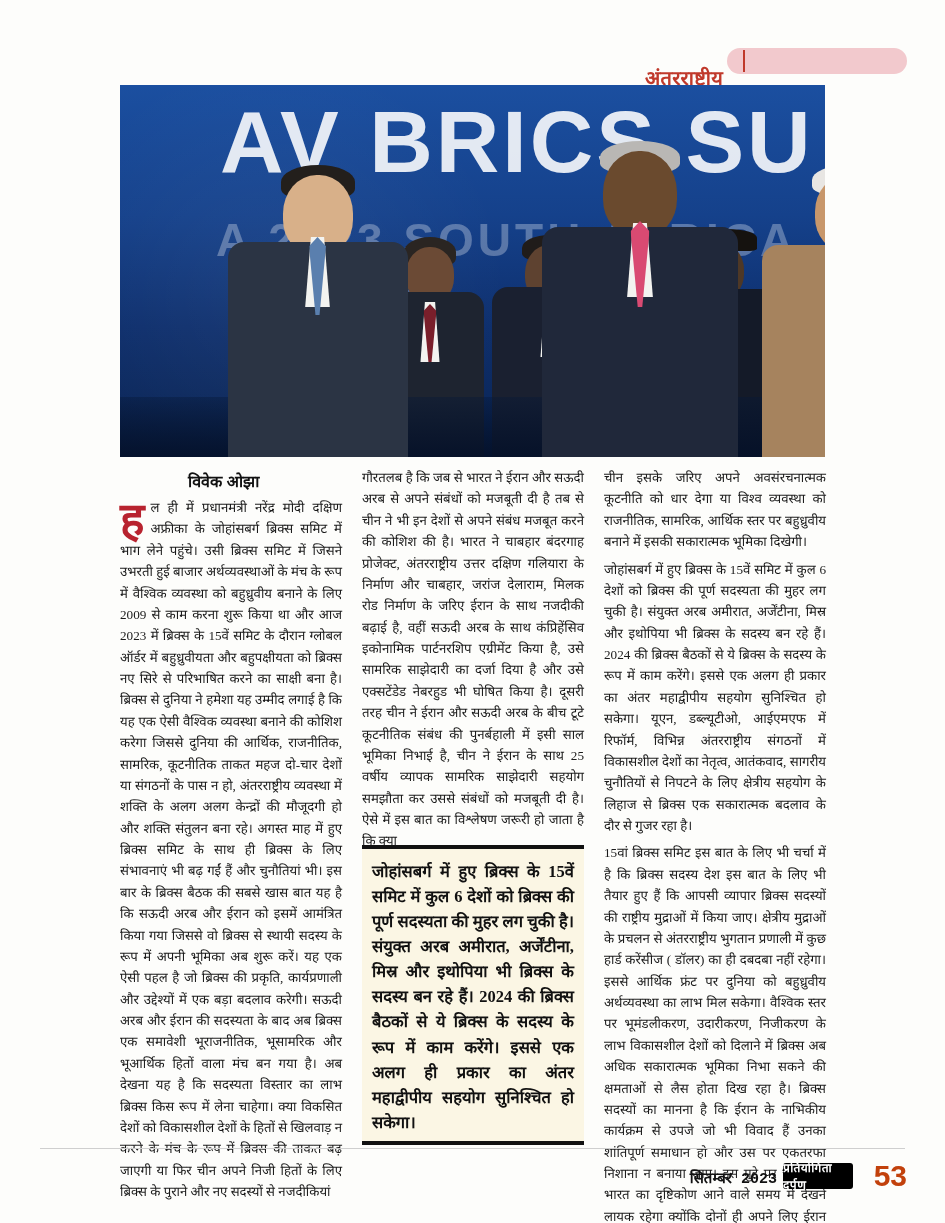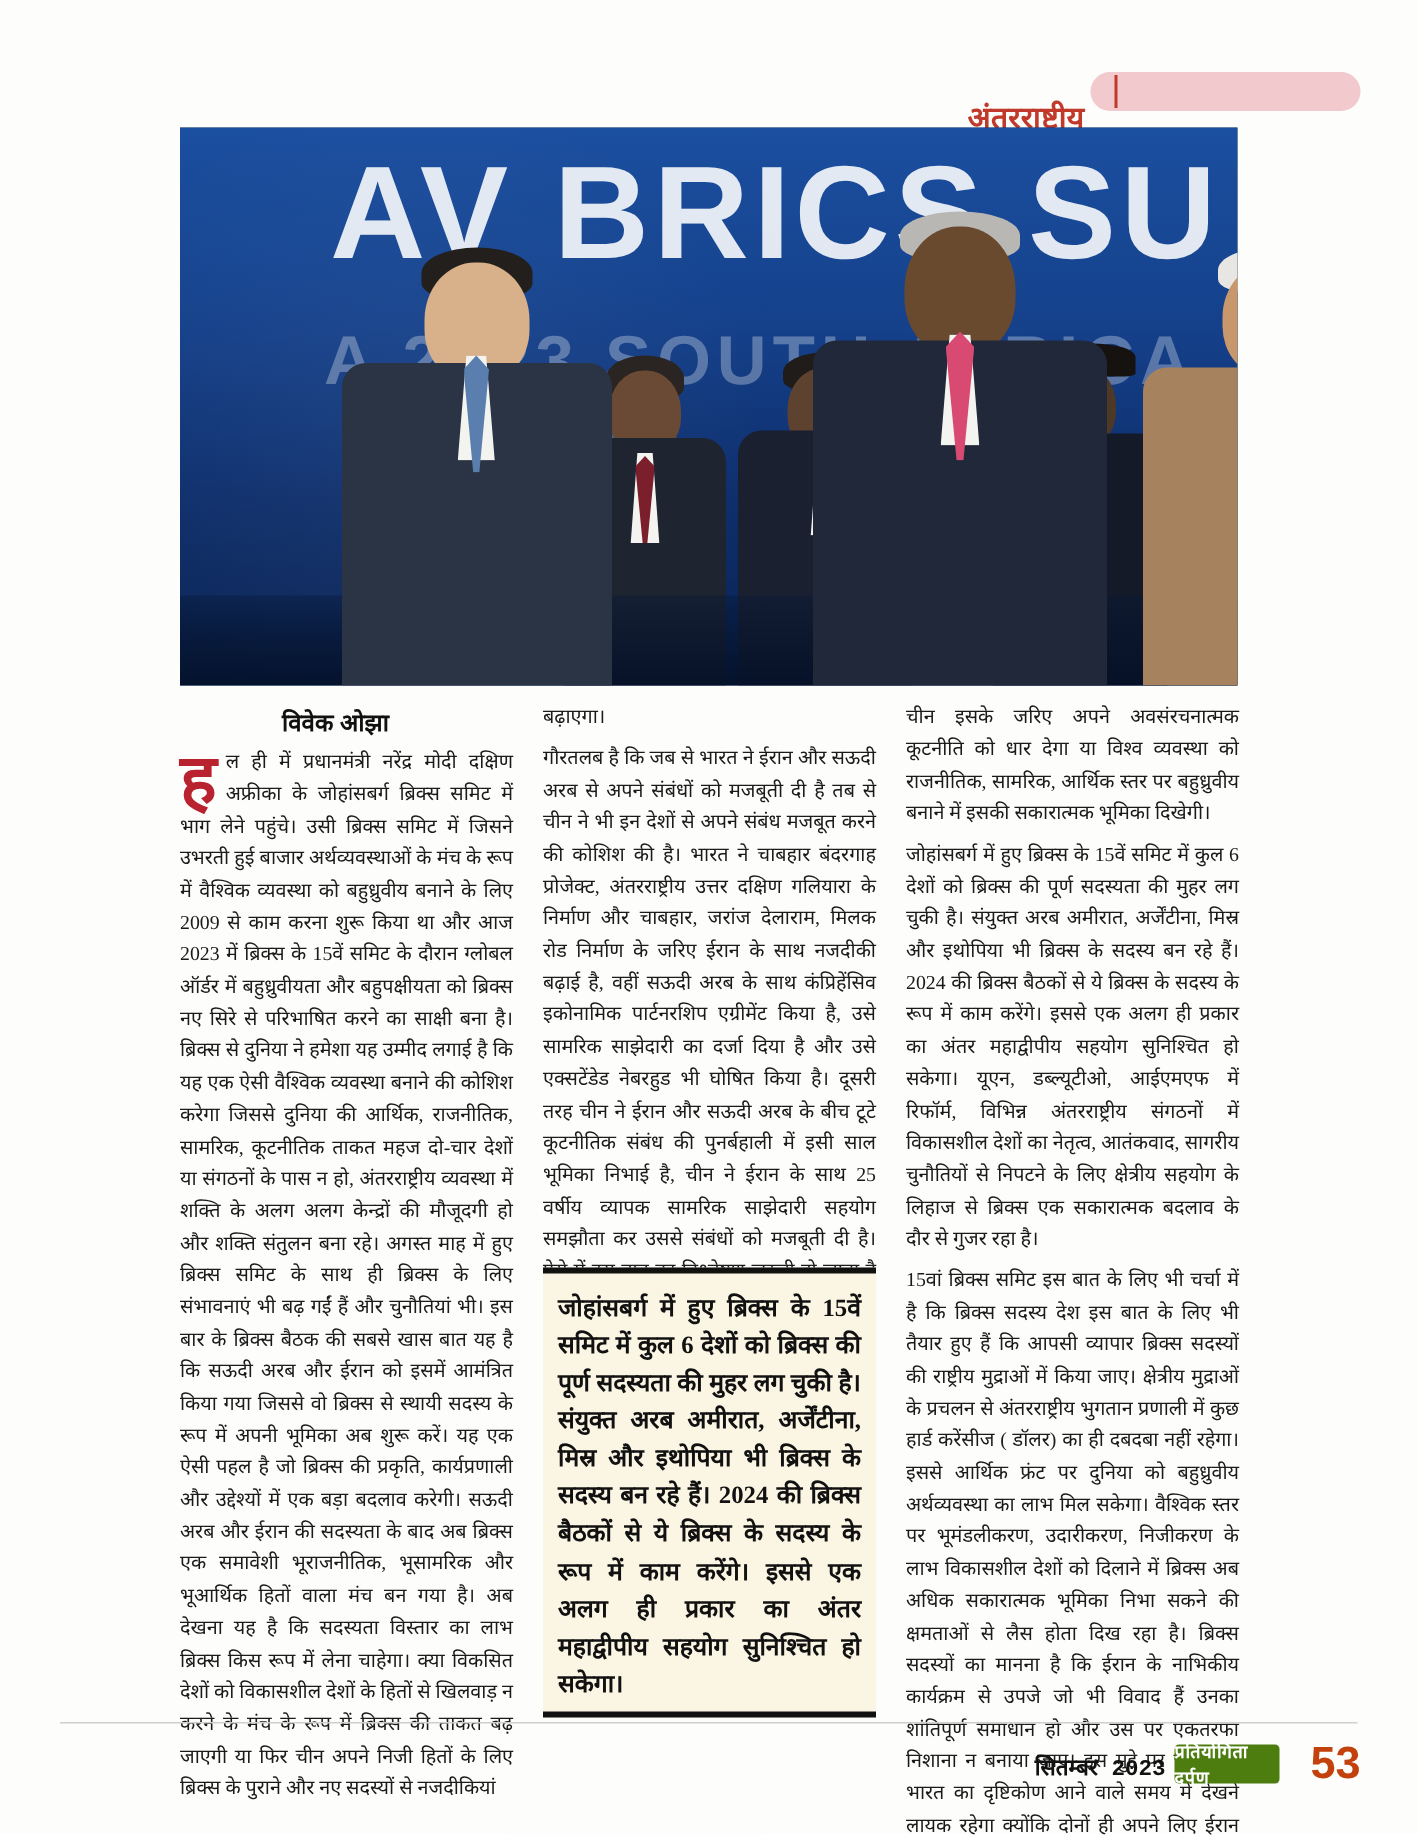--- a/index.html
+++ b/index.html
@@ -236,21 +236,21 @@
     font-size: 15px;
     font-weight: 700;
     color: #111;
   }
   .footer-logo {
     position: absolute;
     right: 92px;
     top: 8px;
     width: 70px;
     height: 26px;
-    background: #4d7c0f;
+    background: #000000;
     border-radius: 3px;
     color: #fff;
     font-family: "Liberation Sans", sans-serif;
     font-size: 12px;
     font-weight: 700;
     display: flex;
     align-items: center;
     justify-content: center;
     letter-spacing: 0.5px;
   }
@@ -334,21 +334,20 @@
 
   <div class="byline">विवेक ओझा</div>
 
   <div class="col col1">
     <p class="dropcap-para">
       <span class="dropcap">ह</span><span>ल ही में प्रधानमंत्री नरेंद्र मोदी दक्षिण अफ्रीका के जोहांसबर्ग ब्रिक्स समिट में भाग लेने पहुंचे। उसी ब्रिक्स समिट में जिसने उभरती हुई बाजार अर्थव्यवस्थाओं के मंच के रूप में वैश्विक व्यवस्था को बहुध्रुवीय बनाने के लिए 2009 से काम करना शुरू किया था और आज 2023 में ब्रिक्स के 15वें समिट के दौरान ग्लोबल ऑर्डर में बहुध्रुवीयता और बहुपक्षीयता को ब्रिक्स नए सिरे से परिभाषित करने का साक्षी बना है। ब्रिक्स से दुनिया ने हमेशा यह उम्मीद लगाई है कि यह एक ऐसी वैश्विक व्यवस्था बनाने की कोशिश करेगा जिससे दुनिया की आर्थिक, राजनीतिक, सामरिक, कूटनीतिक ताकत महज दो-चार देशों या संगठनों के पास न हो, अंतरराष्ट्रीय व्यवस्था में शक्ति के अलग अलग केन्द्रों की मौजूदगी हो और शक्ति संतुलन बना रहे। अगस्त माह में हुए ब्रिक्स समिट के साथ ही ब्रिक्स के लिए संभावनाएं भी बढ़ गईं हैं और चुनौतियां भी। इस बार के ब्रिक्स बैठक की सबसे खास बात यह है कि सऊदी अरब और ईरान को इसमें आमंत्रित किया गया जिससे वो ब्रिक्स से स्थायी सदस्य के रूप में अपनी भूमिका अब शुरू करें। यह एक ऐसी पहल है जो ब्रिक्स की प्रकृति, कार्यप्रणाली और उद्देश्यों में एक बड़ा बदलाव करेगी। सऊदी अरब और ईरान की सदस्यता के बाद अब ब्रिक्स एक समावेशी भूराजनीतिक, भूसामरिक और भूआर्थिक हितों वाला मंच बन गया है। अब देखना यह है कि सदस्यता विस्तार का लाभ ब्रिक्स किस रूप में लेना चाहेगा। क्या विकसित देशों को विकासशील देशों के हितों से खिलवाड़ न करने के मंच के रूप में ब्रिक्स की ताकत बढ़ जाएगी या फिर चीन अपने निजी हितों के लिए ब्रिक्स के पुराने और नए सदस्यों से नजदीकियां</span>
     </p>
   </div>
 
   <div class="col col2">
-    <p>बढ़ाएगा।</p>
     <p>गौरतलब है कि जब से भारत ने ईरान और सऊदी अरब से अपने संबंधों को मजबूती दी है तब से चीन ने भी इन देशों से अपने संबंध मजबूत करने की कोशिश की है। भारत ने चाबहार बंदरगाह प्रोजेक्ट, अंतरराष्ट्रीय उत्तर दक्षिण गलियारा के निर्माण और चाबहार, जरांज देलाराम, मिलक रोड निर्माण के जरिए ईरान के साथ नजदीकी बढ़ाई है, वहीं सऊदी अरब के साथ कंप्रिहेंसिव इकोनामिक पार्टनरशिप एग्रीमेंट किया है, उसे सामरिक साझेदारी का दर्जा दिया है और उसे एक्सटेंडेड नेबरहुड भी घोषित किया है। दूसरी तरह चीन ने ईरान और सऊदी अरब के बीच टूटे कूटनीतिक संबंध की पुनर्बहाली में इसी साल भूमिका निभाई है, चीन ने ईरान के साथ 25 वर्षीय व्यापक सामरिक साझेदारी सहयोग समझौता कर उससे संबंधों को मजबूती दी है। ऐसे में इस बात का विश्लेषण जरूरी हो जाता है कि क्या</p>
   </div>
 
   <div class="col col3">
     <p>चीन इसके जरिए अपने अवसंरचनात्मक कूटनीति को धार देगा या विश्व व्यवस्था को राजनीतिक, सामरिक, आर्थिक स्तर पर बहुध्रुवीय बनाने में इसकी सकारात्मक भूमिका दिखेगी।</p>
     <p>जोहांसबर्ग में हुए ब्रिक्स के 15वें समिट में कुल 6 देशों को ब्रिक्स की पूर्ण सदस्यता की मुहर लग चुकी है। संयुक्त अरब अमीरात, अर्जेंटीना, मिस्र और इथोपिया भी ब्रिक्स के सदस्य बन रहे हैं। 2024 की ब्रिक्स बैठकों से ये ब्रिक्स के सदस्य के रूप में काम करेंगे। इससे एक अलग ही प्रकार का अंतर महाद्वीपीय सहयोग सुनिश्चित हो सकेगा। यूएन, डब्ल्यूटीओ, आईएमएफ में रिफॉर्म, विभिन्न अंतरराष्ट्रीय संगठनों में विकासशील देशों का नेतृत्व, आतंकवाद, सागरीय चुनौतियों से निपटने के लिए क्षेत्रीय सहयोग के लिहाज से ब्रिक्स एक सकारात्मक बदलाव के दौर से गुजर रहा है।</p>
     <p>15वां ब्रिक्स समिट इस बात के लिए भी चर्चा में है कि ब्रिक्स सदस्य देश इस बात के लिए भी तैयार हुए हैं कि आपसी व्यापार ब्रिक्स सदस्यों की राष्ट्रीय मुद्राओं में किया जाए। क्षेत्रीय मुद्राओं के प्रचलन से अंतरराष्ट्रीय भुगतान प्रणाली में कुछ हार्ड करेंसीज ( डॉलर) का ही दबदबा नहीं रहेगा। इससे आर्थिक फ्रंट पर दुनिया को बहुध्रुवीय अर्थव्यवस्था का लाभ मिल सकेगा। वैश्विक स्तर पर भूमंडलीकरण, उदारीकरण, निजीकरण के लाभ विकासशील देशों को दिलाने में ब्रिक्स अब अधिक सकारात्मक भूमिका निभा सकने की क्षमताओं से लैस होता दिख रहा है। ब्रिक्स सदस्यों का मानना है कि ईरान के नाभिकीय कार्यक्रम से उपजे जो भी विवाद हैं उनका शांतिपूर्ण समाधान हो और उस पर एकतरफा निशाना न बनाया जाए। इस मुद्दे पर चीन और भारत का दृष्टिकोण आने वाले समय में देखने लायक रहेगा क्योंकि दोनों ही अपने लिए ईरान की महत्ता को समझते हैं। इसके साथ ही ब्रिक्स देशों ने जुलाई, 2024</p>
   </div>
 
   <div class="pullquote">

